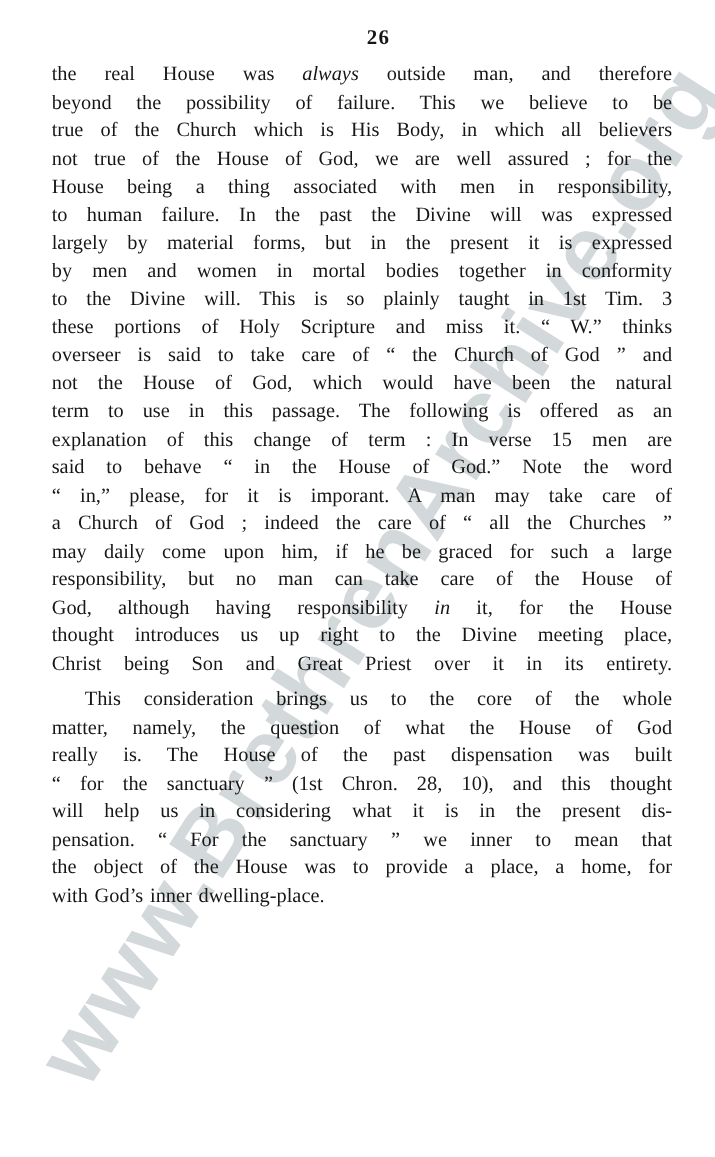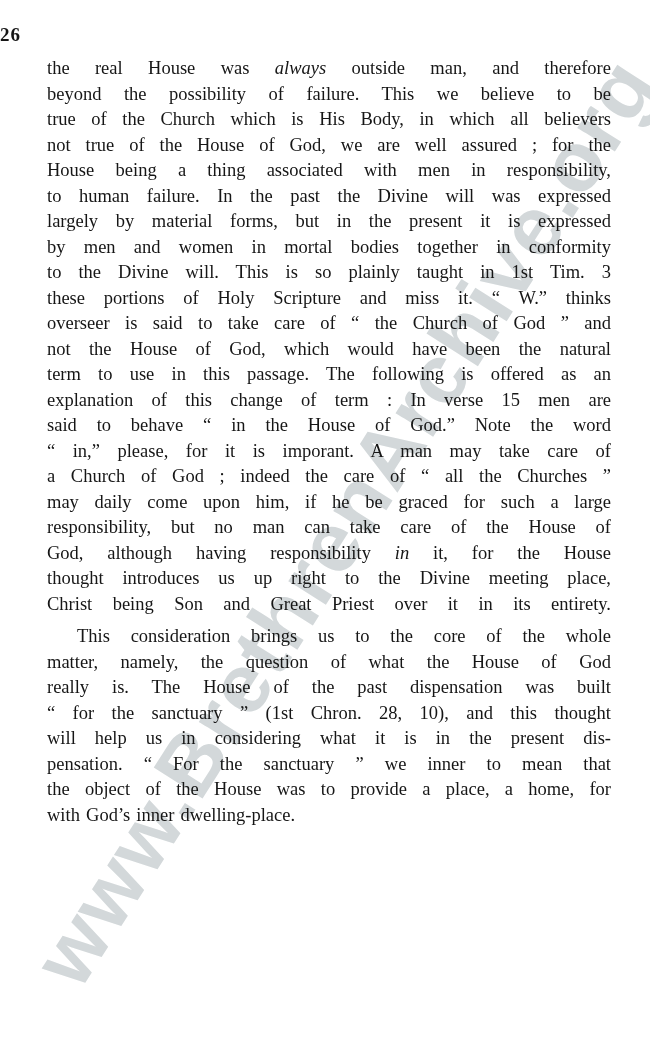--- a/index.html
+++ b/index.html
@@ -10,24 +10,26 @@
     background: var(--paper, #ffffff);
     overflow: hidden;
     font-family: "Liberation Serif", "DejaVu Serif", serif;
     color: var(--ink, #161616);
   }
   .page-number {
     position: absolute;
     top: 24px;
     left: 0;
     width: 600px;
+    text-align: center;
     font-size: 19px;
     font-weight: bold;
     letter-spacing: 1px;
     z-index: 2;
+    padding-left: 44px;
   }
   .watermark {
     position: absolute;
     left: 345px;
     top: 522px;
     transform: translate(-50%, -50%) rotate(-57.5deg);
     font-family: "Liberation Sans", "DejaVu Sans", sans-serif;
     font-weight: bold;
     font-size: 84px;
     letter-spacing: 2px;

